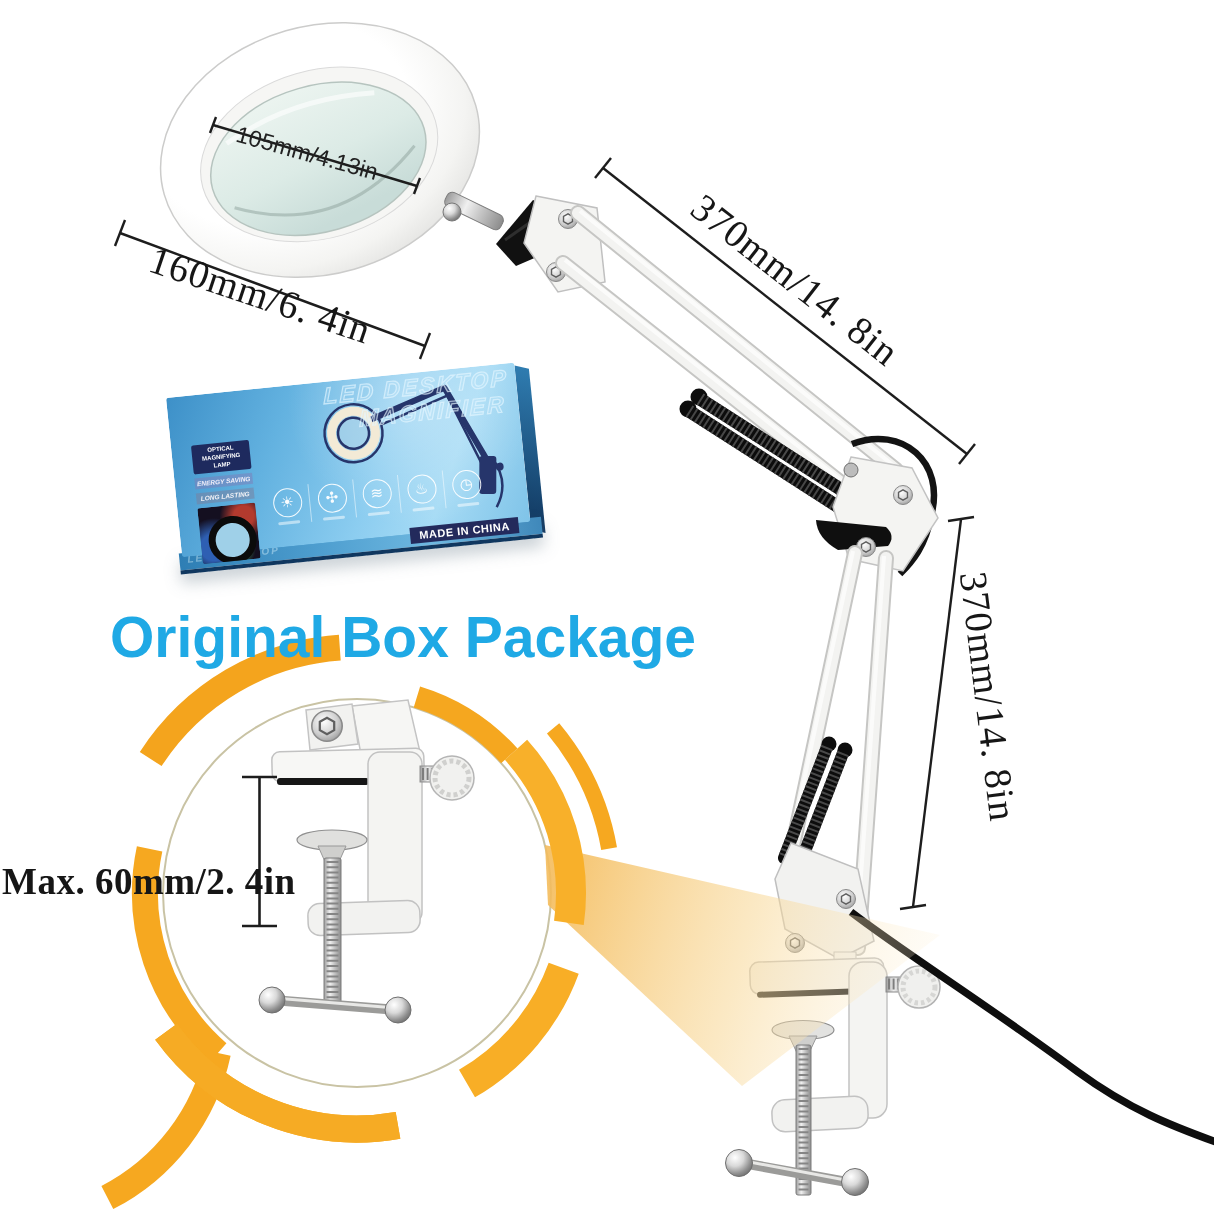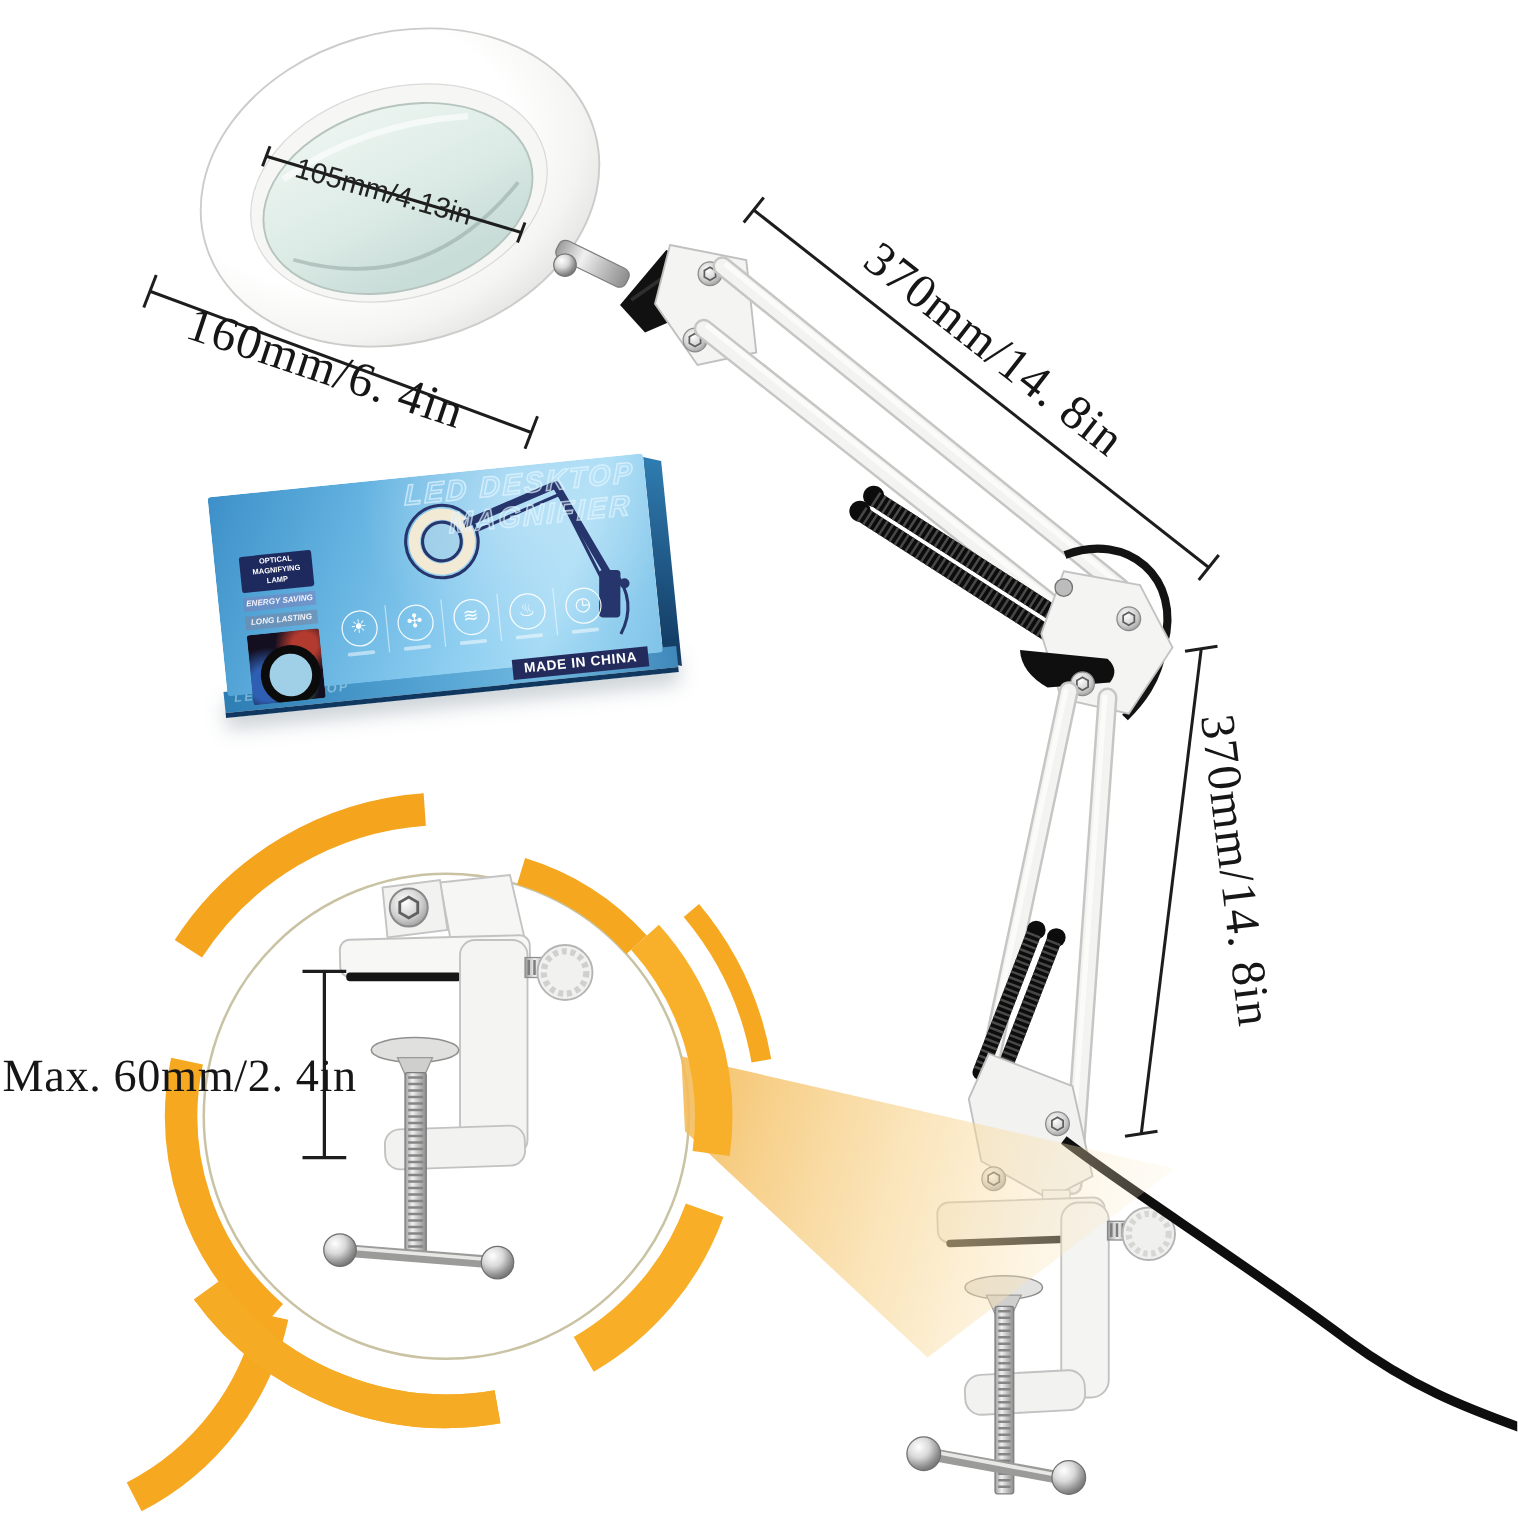--- a/index.html
+++ b/index.html
@@ -8,21 +8,21 @@
   #scene{position:absolute;left:0;top:0;}
 
   
   .dim{position:absolute;font-family:"Liberation Serif",serif;color:#161616;white-space:nowrap;
        text-align:center;letter-spacing:1px;}
   .lbl-lens{left:222px;top:140px;width:170px;font-family:"Liberation Sans",sans-serif;
             font-size:23px;color:#222;transform:rotate(15.5deg);letter-spacing:0;}
   .lbl-160{left:128px;top:272px;width:265px;font-size:39px;transform:rotate(18.5deg);}
   .lbl-370u{left:668px;top:257px;width:255px;font-size:39px;transform:rotate(38deg);}
   .lbl-370r{left:861px;top:674px;width:255px;font-size:39px;transform:rotate(83deg);}
-  .lbl-max{left:2px;top:840px;font-size:37px;text-align:left;letter-spacing:0.5px;}
+  .lbl-max{left:2px;top:860px;font-size:37px;text-align:left;letter-spacing:0.5px;font-weight:bold;}
   .lbl-obp{position:absolute;left:110px;top:604px;font-size:57px;font-weight:800;color:#1fa9e5;
            letter-spacing:0px;white-space:nowrap;font-family:"Liberation Sans",sans-serif;}
 
   
   .box-wrap{position:absolute;left:166px;top:398px;width:350px;height:160px;
             transform:rotate(-5.8deg);transform-origin:top left;}
   .box-face{position:absolute;inset:0;border-radius:3px;z-index:2;
     background:
       radial-gradient(circle at 70% 18%, rgba(255,255,255,.35), rgba(255,255,255,0) 45%),
       linear-gradient(115deg,#3d90c8 0%,#63b2e0 30%,#8ccdf0 58%,#a6dbf5 76%,#7fc3e8 100%);}
@@ -268,20 +268,21 @@
       <line x1="242" y1="926" x2="277" y2="926"></line>
     </g>
   </g>
 </svg>
 
   <div class="dim lbl-lens">105mm/4.13in</div>
   <div class="dim lbl-160">160mm/6. 4in</div>
   <div class="dim lbl-370u">370mm/14. 8in</div>
   <div class="dim lbl-370r">370mm/14. 8in</div>
   <div class="dim lbl-max">Max. 60mm/2. 4in</div>
+  <div class="lbl-obp">Original Box Package</div>
 
   <div class="box-wrap">
     <div class="box-side"></div>
     <div class="box-flap">
       <span class="flap-text">LED DESKTOP</span>
     </div>
     <div class="box-face">
       <div class="box-title">
         <span>LED DESKTOP</span>
         <span class="l2">MAGNIFIER</span>

